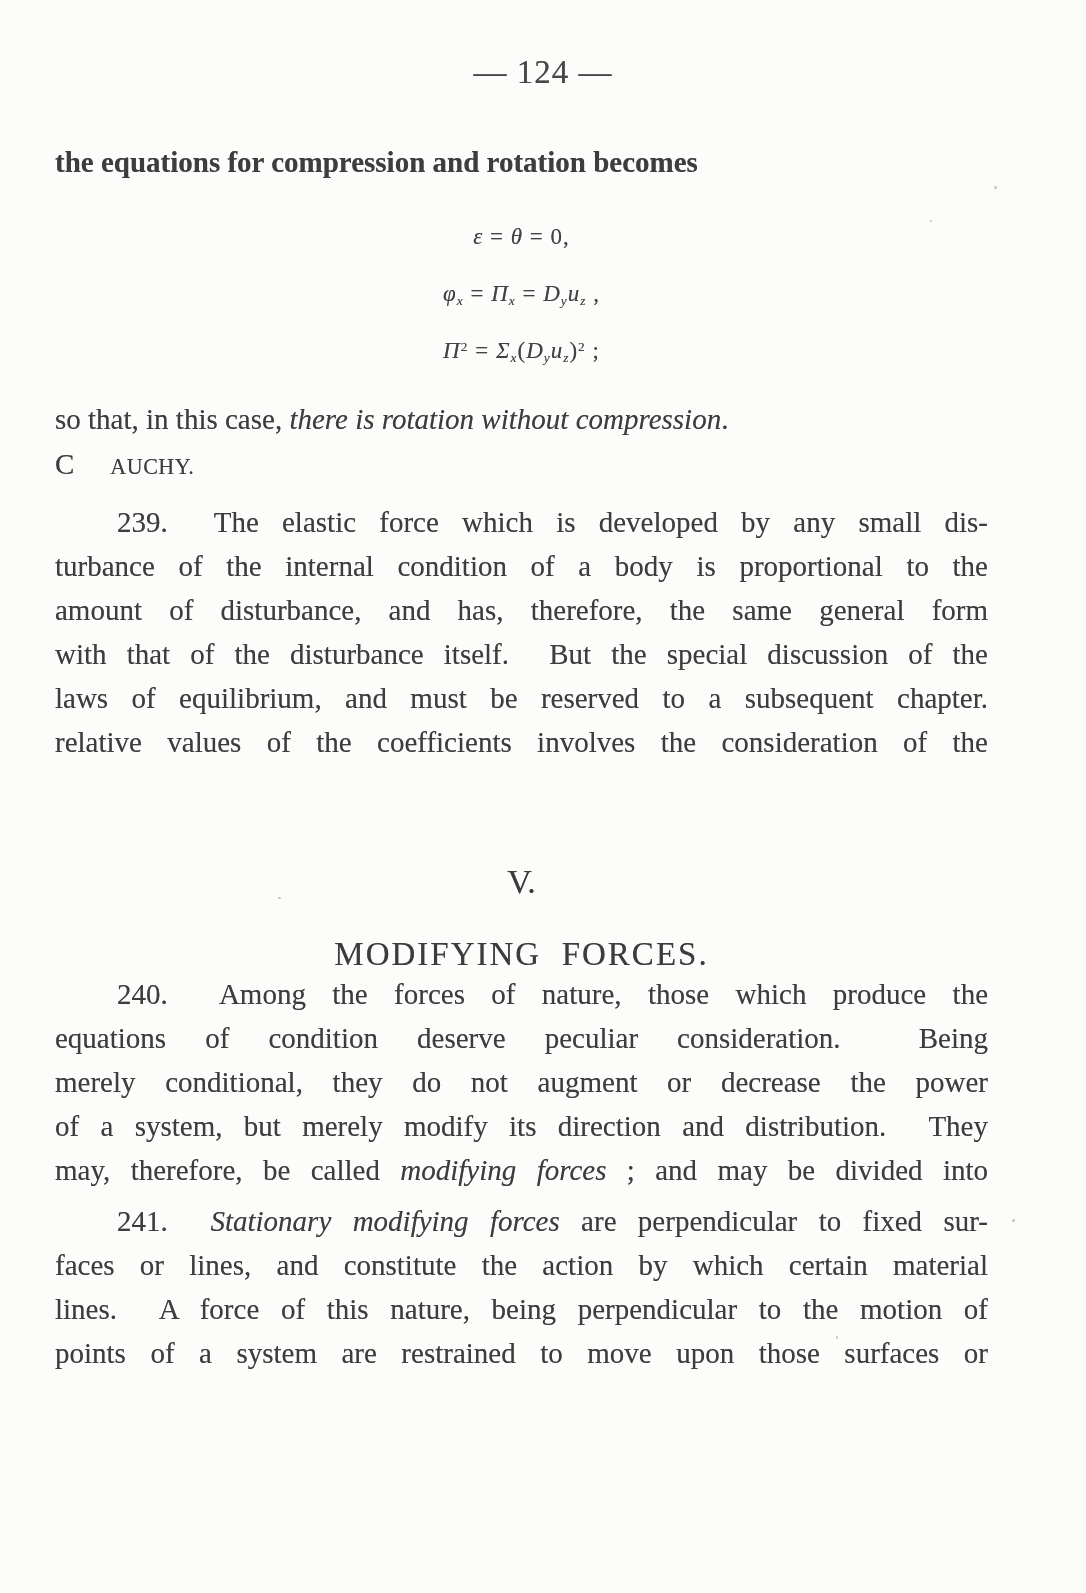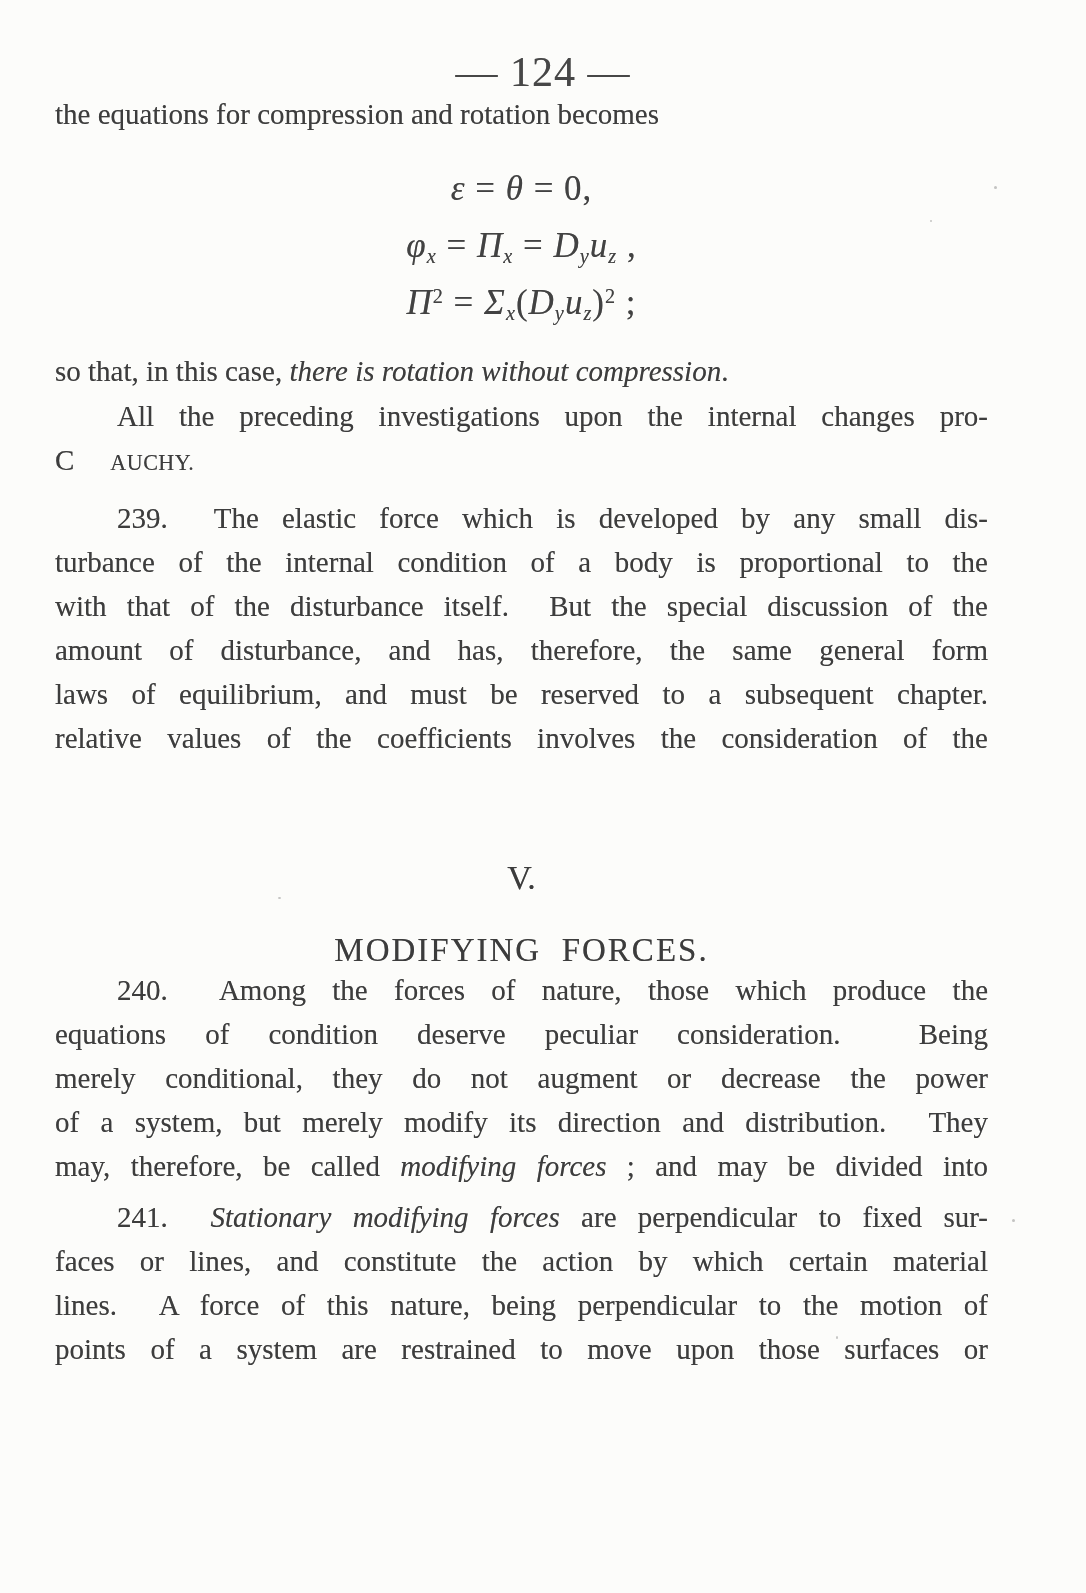--- a/index.html
+++ b/index.html
@@ -10,35 +10,35 @@
     background:#fcfcfa;
     color:#3d3d3d;
     font-family:"Liberation Serif", serif;
     overflow:hidden;
     text-shadow:0 0 0.5px rgba(70,70,70,0.55);
   }
   .col{padding:0 98px 0 55px;}
   .header{
     margin-top:52px;
     text-align:center;
-    font-size:42px;line-height:40px;
+    font-size:33px;line-height:40px;
     letter-spacing:1px;
     color:#474747;
   }
   .line{
     font-size:29px;
     line-height:44px;
     white-space:normal;
   }
   .just{text-align:justify;text-align-last:justify;}
   .left{text-align:left;text-align-last:left;}
   .indent{text-indent:62px;}
-  .intro{}
+  .intro{margin-top:48px;font-weight:bold;}
   .equations{margin-top:24px;text-align:center;}
-  .eq{font-size:35px;line-height:57px;letter-spacing:1px;color:#424242;}
+  .eq{font-size:23px;line-height:57px;letter-spacing:1px;color:#424242;}
   .sothat{margin-top:18px;}
   .para-cauchy{margin-top:1px;}
   .p239{margin-top:11px;}
   .sec-num{margin-top:95px;text-align:center;font-size:34px;line-height:46px;color:#3c3c3c;}
   .sec-title{margin-top:31px;text-align:center;font-size:33px;line-height:36px;letter-spacing:2px;color:#3c3c3c;}
   .p240{}
   .p241{margin-top:7px;}
   .it{font-style:italic;}
   .sc{font-size:0.76em;letter-spacing:0.5px;margin-left:36px;}
   sub{font-size:0.58em;vertical-align:-0.3em;line-height:0;}
@@ -59,29 +59,28 @@
 
     <div class="equations">
       <div class="eq"><span class="it">ε</span><span> = </span><span class="it">θ</span><span> = 0,</span></div>
       <div class="eq"><span class="it">φ</span><sub class="it">x</sub><span> = </span><span class="it">Π</span><sub class="it">x</sub><span> = </span><span class="it">D</span><sub class="it">y</sub><span class="it">u</span><sub class="it">z</sub><span> ,</span></div>
       <div class="eq"><span class="it">Π</span><sup>2</sup><span> = </span><span class="it">Σ</span><sub class="it">x</sub><span>(</span><span class="it">D</span><sub class="it">y</sub><span class="it">u</span><sub class="it">z</sub><span>)</span><sup>2</sup><span> ;</span></div>
     </div>
 
     <div class="line left sothat"><span>so that, in this case, </span><span class="it">there is rotation without compression</span><span>.</span></div>
 
     <div class="para-cauchy">
-      <div class="line just indent"><span>All the preceding investigations upon the internal changes pro-</span></div>
       <div class="line left"><span>C</span><span class="sc">AUCHY.</span></div>
     </div>
 
     <div class="p239">
       <div class="line just indent"><span>239.&nbsp; The elastic force which is developed by any small dis-</span></div>
       <div class="line just"><span>turbance of the internal condition of a body is proportional to the</span></div>
+      <div class="line just"><span>amount of disturbance, and has, therefore, the same general form</span></div>
       <div class="line just"><span>with that of the disturbance itself.&nbsp; But the special discussion of the</span></div>
-      <div class="line just"><span>amount of disturbance, and has, therefore, the same general form</span></div>
       <div class="line just"><span>laws of equilibrium, and must be reserved to a subsequent chapter.</span></div>
       <div class="line just"><span>relative values of the coefficients involves the consideration of the</span></div>
     </div>
 
     <div class="sec-num">V.</div>
     <div class="sec-title">MODIFYING&nbsp; FORCES.</div>
 
     <div class="p240">
       <div class="line just indent"><span>240.&nbsp; Among the forces of nature, those which produce the</span></div>
       <div class="line just"><span>equations of condition deserve peculiar consideration.&nbsp; Being</span></div>

